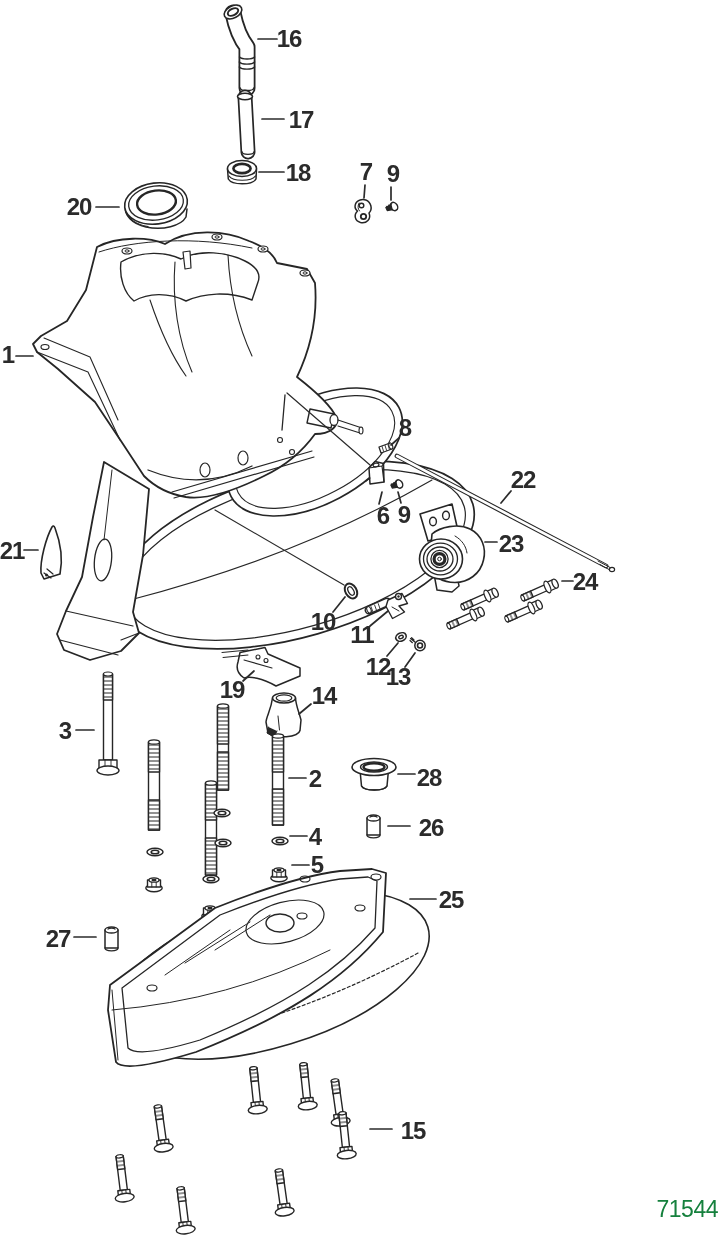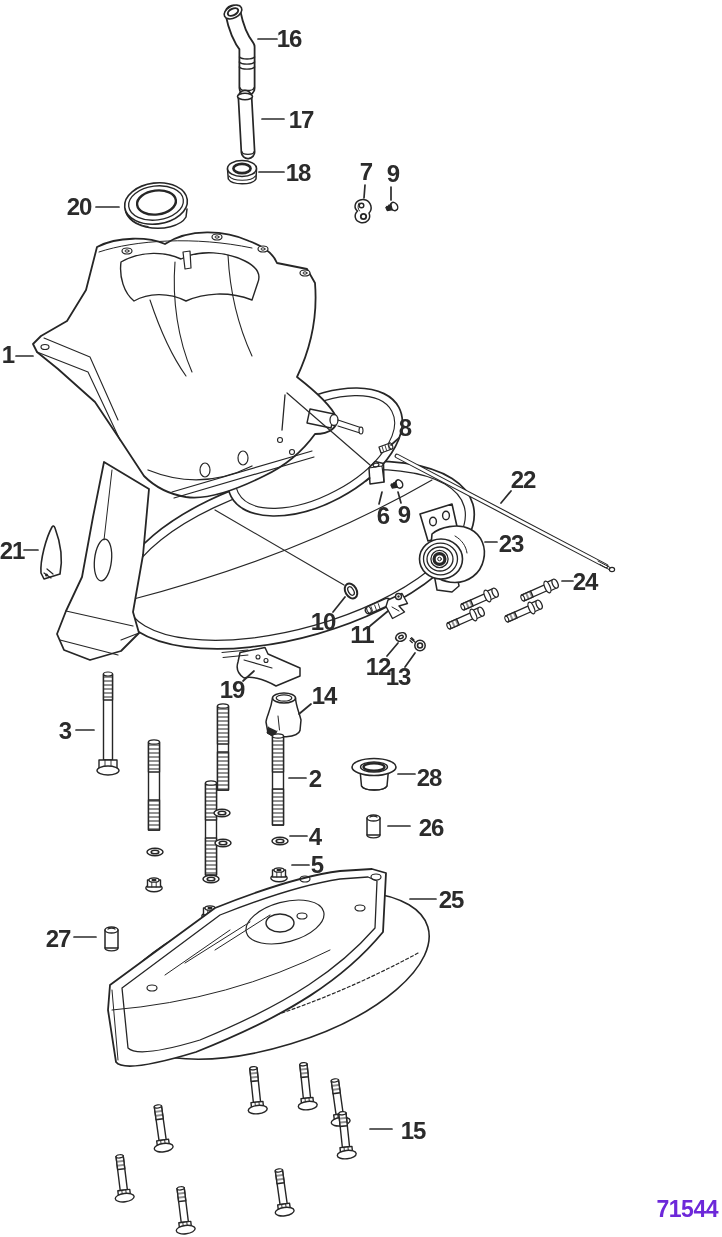--- a/index.html
+++ b/index.html
@@ -4,21 +4,21 @@
 <style>
   html,body{margin:0;padding:0;background:#e9e9e9;}
   .stage{
     position:relative;width:722px;height:1237px;background:#ffffff;
     font-family:"Liberation Sans",sans-serif;overflow:hidden;margin:0 auto;
   }
   .stage svg{position:absolute;left:0;top:0;}
   .drawing-number{
     position:absolute;right:4px;top:1196px;
     font-family:"Liberation Sans",sans-serif;
-    font-size:23px;font-weight:bold;letter-spacing:-0.5px;color:#6d28d9;
+    font-size:23px;font-weight:normal;letter-spacing:-0.5px;color:#15803d;
   }
   #callout-layer text{
     font-family:"Liberation Sans",sans-serif;
     font-weight:bold;font-size:24px;letter-spacing:-1px;fill:#2b2b2b;
   }
 </style>
 </head>
 <body>
 
 <div class="stage">

